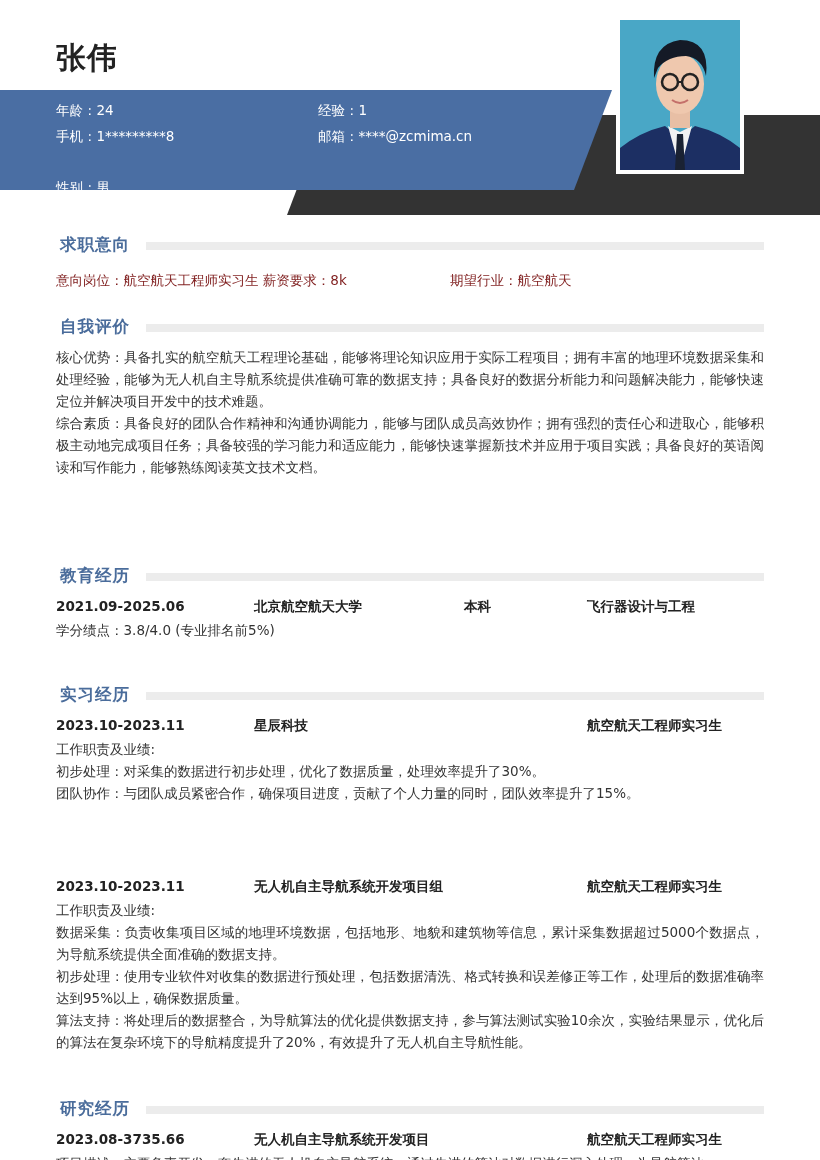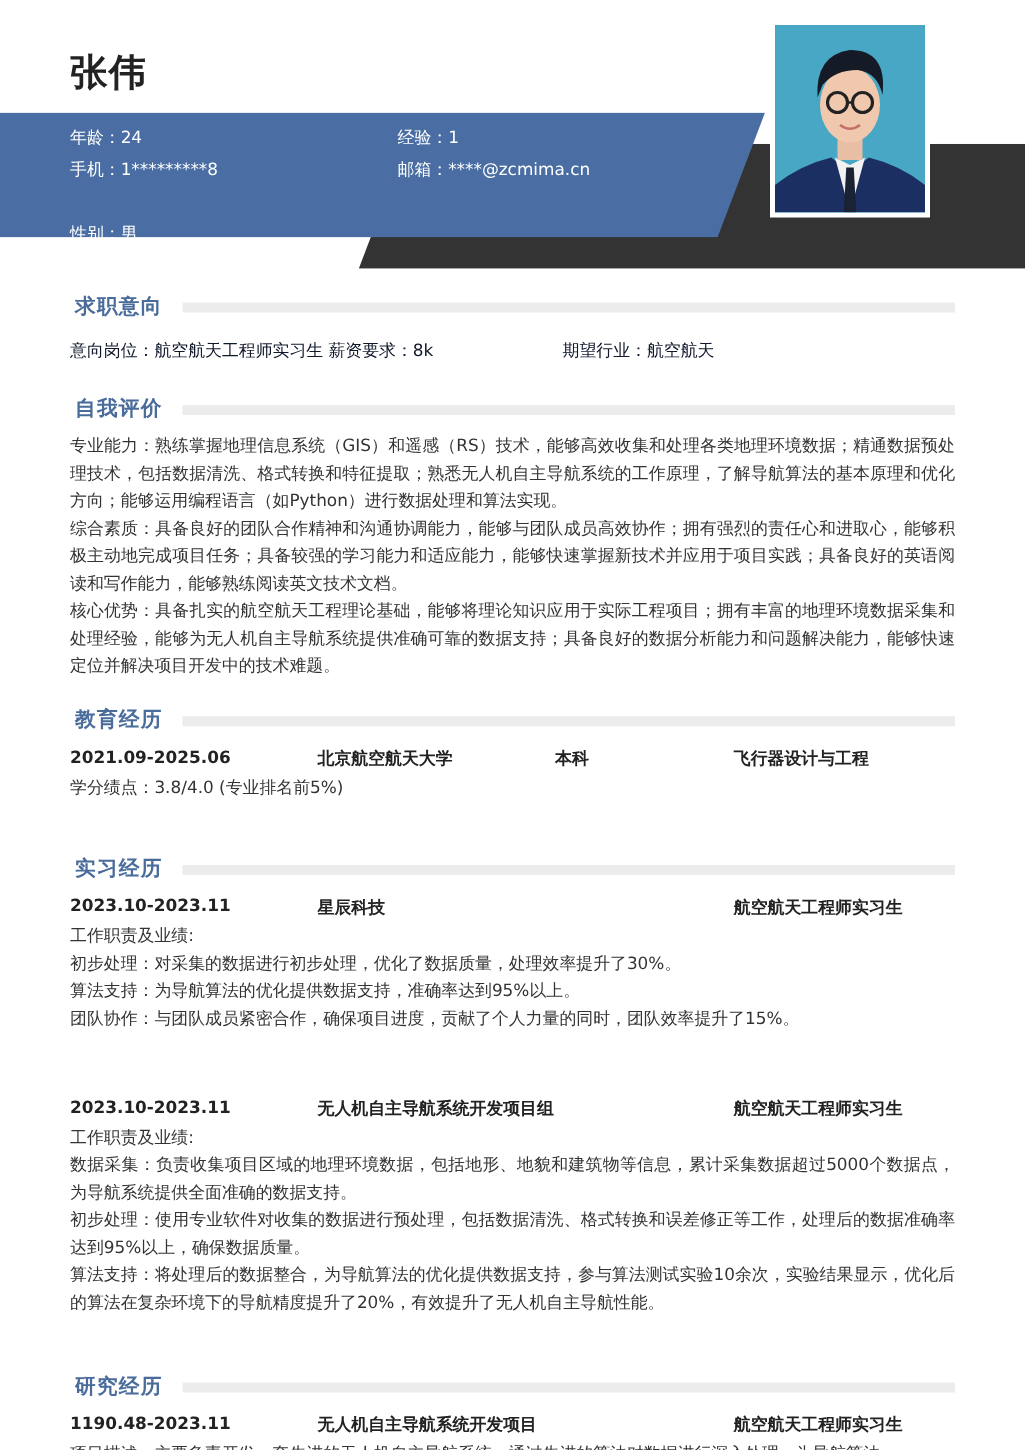--- a/index.html
+++ b/index.html
@@ -79,68 +79,66 @@
       </svg>
     </div>
   </div>
 </div>
 
 <div class="section" style="top:234px;">
   <div class="sec-head">
     <span class="sec-title">求职意向</span>
     <div class="sec-bar"></div>
   </div>
-  <div class="row" style="margin-top:12px; font-weight:normal; color:#0f172a;">
+  <div class="row" style="margin-top:12px; font-weight:normal; color:#7f1d1d;">
     <span style="left:0; top:2px;">意向岗位：航空航天工程师实习生 薪资要求：8k</span>
     <span style="left:394px; top:2px;">期望行业：航空航天</span>
   </div>
 </div>
 
 <div class="section" style="top:316px;">
   <div class="sec-head">
     <span class="sec-title">自我评价</span>
     <div class="sec-bar"></div>
   </div>
   <div class="text" style="margin-top:6px;">
-    <div>专业能力：熟练掌握地理信息系统（GIS）和遥感（RS）技术，能够高效收集和处理各类地理环境数据；精通数据预处理技术，包括数据清洗、格式转换和特征提取；熟悉无人机自主导航系统的工作原理，了解导航算法的基本原理和优化方向；能够运用编程语言（如Python）进行数据处理和算法实现。</div>
+    <div>核心优势：具备扎实的航空航天工程理论基础，能够将理论知识应用于实际工程项目；拥有丰富的地理环境数据采集和处理经验，能够为无人机自主导航系统提供准确可靠的数据支持；具备良好的数据分析能力和问题解决能力，能够快速定位并解决项目开发中的技术难题。</div>
     <div>综合素质：具备良好的团队合作精神和沟通协调能力，能够与团队成员高效协作；拥有强烈的责任心和进取心，能够积极主动地完成项目任务；具备较强的学习能力和适应能力，能够快速掌握新技术并应用于项目实践；具备良好的英语阅读和写作能力，能够熟练阅读英文技术文档。</div>
-    <div>核心优势：具备扎实的航空航天工程理论基础，能够将理论知识应用于实际工程项目；拥有丰富的地理环境数据采集和处理经验，能够为无人机自主导航系统提供准确可靠的数据支持；具备良好的数据分析能力和问题解决能力，能够快速定位并解决项目开发中的技术难题。</div>
   </div>
 </div>
 
 <div class="section" style="top:565px;">
   <div class="sec-head">
     <span class="sec-title">教育经历</span>
     <div class="sec-bar"></div>
   </div>
   <div class="row" style="margin-top:6px;">
     <span style="left:0;">2021.09-2025.06</span>
     <span style="left:198px;">北京航空航天大学</span>
-    <span style="left:388px;">本科</span>
+    <span style="left:408px;">本科</span>
     <span style="left:531px;">飞行器设计与工程</span>
   </div>
   <div class="text">
     <div>学分绩点：3.8/4.0 (专业排名前5%)</div>
   </div>
 </div>
 
 <div class="section" style="top:684px;">
   <div class="sec-head">
     <span class="sec-title">实习经历</span>
     <div class="sec-bar"></div>
   </div>
   <div class="row" style="margin-top:6px;">
     <span style="left:0;">2023.10-2023.11</span>
     <span style="left:198px;">星辰科技</span>
     <span style="left:531px;">航空航天工程师实习生</span>
   </div>
   <div class="text">
     <div>工作职责及业绩:</div>
     <div>初步处理：对采集的数据进行初步处理，优化了数据质量，处理效率提升了30%。</div>
-    <div>算法支持：为导航算法的优化提供数据支持，准确率达到95%以上。</div>
     <div>团队协作：与团队成员紧密合作，确保项目进度，贡献了个人力量的同时，团队效率提升了15%。</div>
   </div>
 </div>
 
 <div class="section" style="top:869px;">
   <div class="row" style="margin-top:6px;">
     <span style="left:0;">2023.10-2023.11</span>
     <span style="left:198px;">无人机自主导航系统开发项目组</span>
     <span style="left:531px;">航空航天工程师实习生</span>
   </div>
@@ -151,20 +149,20 @@
     <div>算法支持：将处理后的数据整合，为导航算法的优化提供数据支持，参与算法测试实验10余次，实验结果显示，优化后的算法在复杂环境下的导航精度提升了20%，有效提升了无人机自主导航性能。</div>
   </div>
 </div>
 
 <div class="section" style="top:1098px;">
   <div class="sec-head">
     <span class="sec-title">研究经历</span>
     <div class="sec-bar"></div>
   </div>
   <div class="row" style="margin-top:6px;">
-    <span style="left:0;">1190.48-2023.11</span>
+    <span style="left:0;">2023.08-3735.66</span>
     <span style="left:198px;">无人机自主导航系统开发项目</span>
     <span style="left:531px;">航空航天工程师实习生</span>
   </div>
   <div class="text" style="white-space:nowrap; overflow:hidden;">
     <div>项目描述：主要负责开发一套先进的无人机自主导航系统，通过先进的算法对数据进行深入处理，为导航算法</div>
   </div>
 </div>
 
 </body></html>

